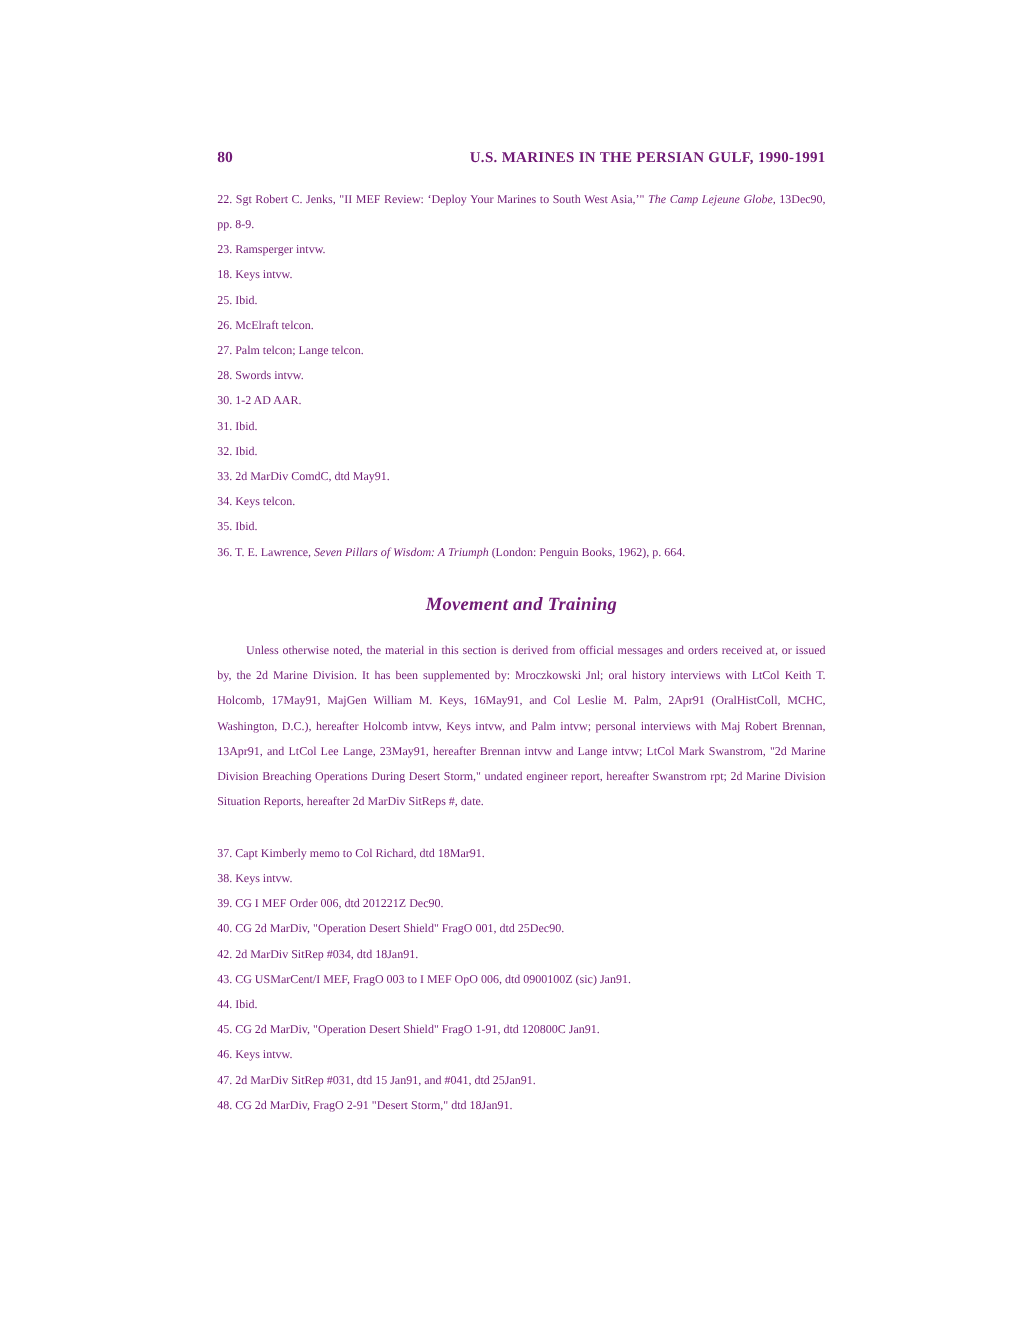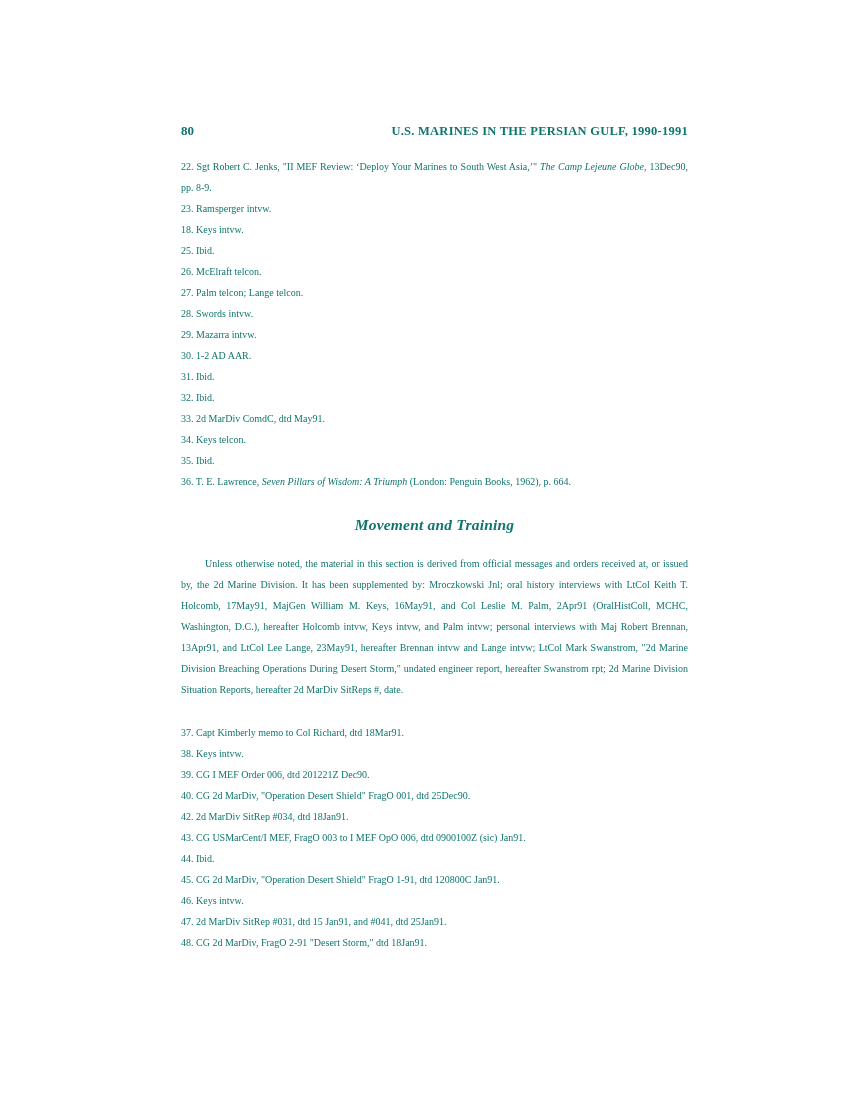--- a/index.html
+++ b/index.html
@@ -8,21 +8,21 @@
     background: #ffffff;
   }
   .page {
     position: relative;
     width: 856px;
     height: 1099px;
     background: #ffffff;
     box-sizing: border-box;
     padding: 123px 168px 0 181px;
     font-family: "Liberation Serif", "DejaVu Serif", serif;
-    color: #0f766e;
+    color: #701a75;
     overflow: hidden;
   }
   .page-header {
     display: flex;
     justify-content: space-between;
     align-items: baseline;
     font-size: 12.5px;
     line-height: 15px;
     font-weight: bold;
   }
@@ -65,21 +65,20 @@
   </div>
 
   <div class="notes notes-top" id="notes-top">
       <p class="note"><span>22. Sgt Robert C. Jenks, "II MEF Review: ‘Deploy Your Marines to South West Asia,’" </span><span class="italic">The Camp Lejeune Globe</span><span>, 13Dec90, pp. 8-9.</span></p>
       <p class="note"><span>23. Ramsperger intvw.</span></p>
       <p class="note"><span>18. Keys intvw.</span></p>
       <p class="note"><span>25. Ibid.</span></p>
       <p class="note"><span>26. McElraft telcon.</span></p>
       <p class="note"><span>27. Palm telcon; Lange telcon.</span></p>
       <p class="note"><span>28. Swords intvw.</span></p>
-      <p class="note"><span>29. Mazarra intvw.</span></p>
       <p class="note"><span>30. 1-2 AD AAR.</span></p>
       <p class="note"><span>31. Ibid.</span></p>
       <p class="note"><span>32. Ibid.</span></p>
       <p class="note"><span>33. 2d MarDiv ComdC, dtd May91.</span></p>
       <p class="note"><span>34. Keys telcon.</span></p>
       <p class="note"><span>35. Ibid.</span></p>
       <p class="note"><span>36. T. E. Lawrence, </span><span class="italic">Seven Pillars of Wisdom: A Triumph</span><span> (London: Penguin Books, 1962), p. 664.</span></p>
     </div>
 
   <h2 class="section-heading">Movement and Training</h2>

